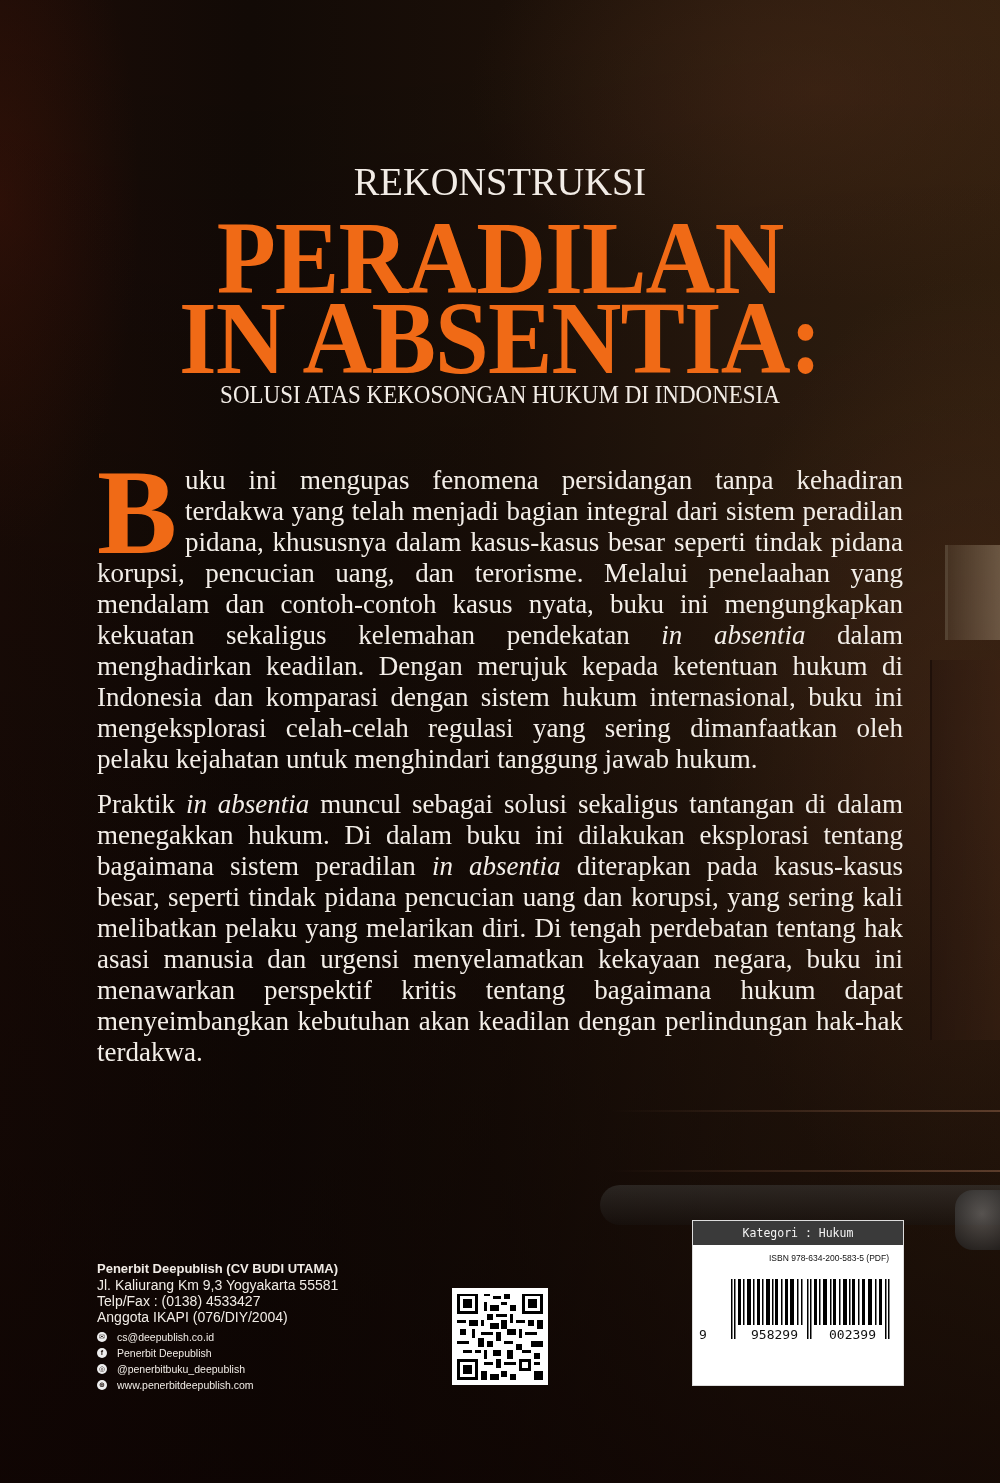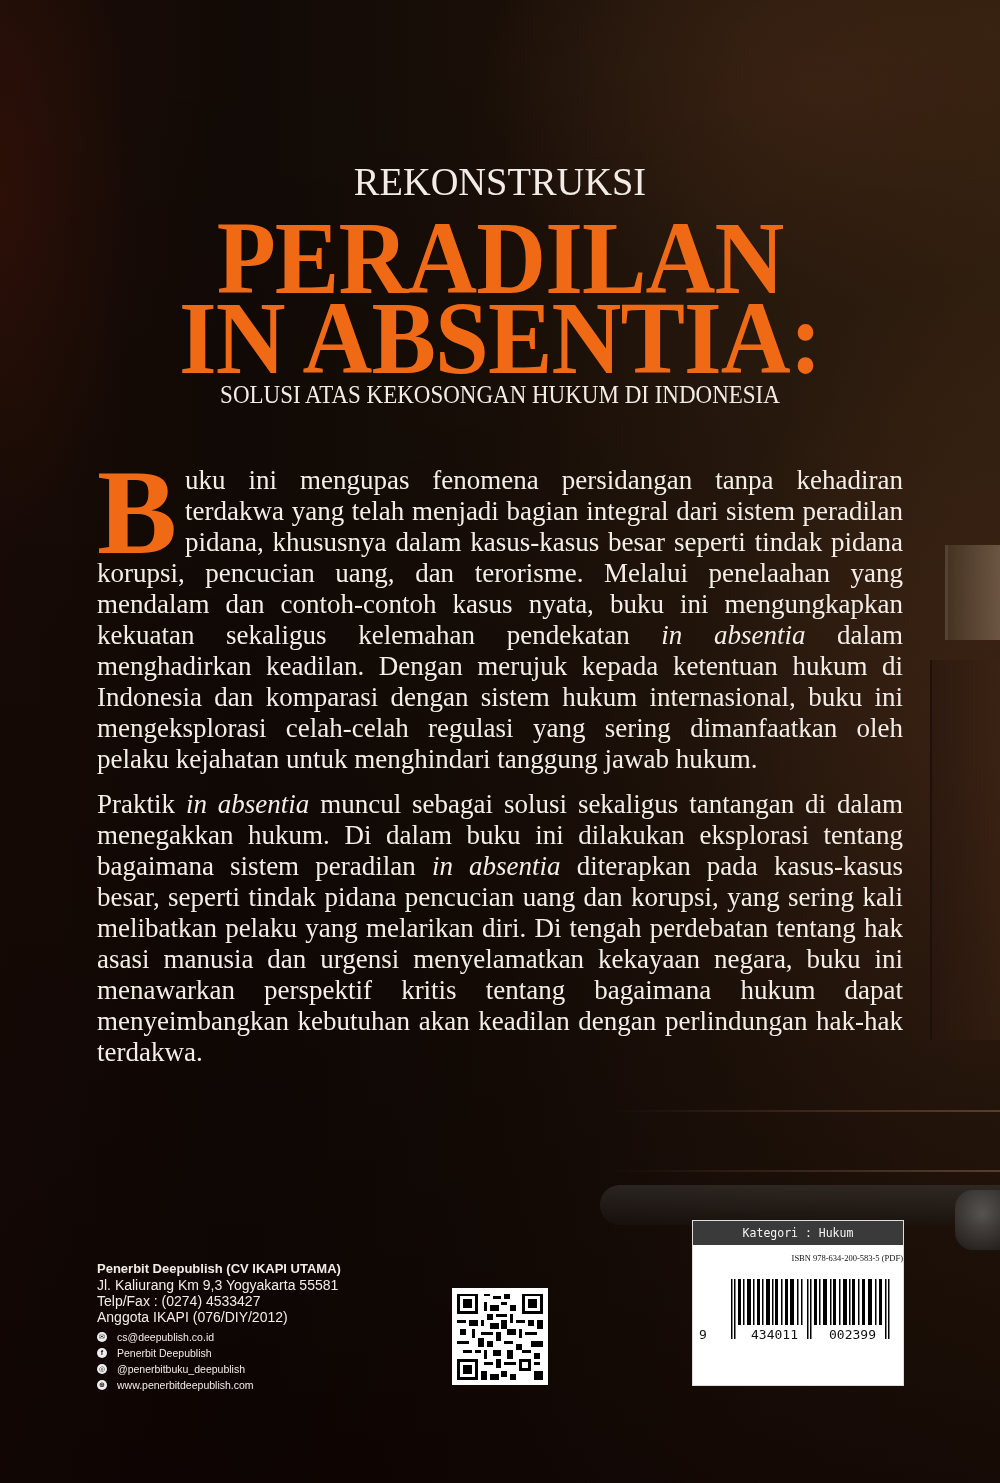--- a/index.html
+++ b/index.html
@@ -107,22 +107,22 @@
   .isbn-box {
     position: absolute; left: 692px; top: 1220px; width: 212px; height: 166px;
     background: #fff; z-index: 2; border: 1px solid #ddd;
   }
   .isbn-cat {
     height: 24px; background: #3a3a3a; color: #f3f3f3;
     font-family: "DejaVu Sans Mono", "Liberation Mono", monospace;
     font-size: 11.5px; line-height: 24px; text-align: center;
   }
   .isbn-num {
-    font-family: Liberation Serif, serif;
-    font-size: 8.5px; color: #111; text-align: right; margin-top: 8px;
+    font-family: Liberation Sans, sans-serif;
+    font-size: 8.5px; color: #111; text-align: right; padding-right: 14px; margin-top: 8px;
   }
   .barcode { position: absolute; left: 38px; top: 58px; width: 160px; height: 60px; }
   .bc-digits {
     position: absolute; top: 106px; left: 6px; width: 200px;
     font-family: "DejaVu Sans Mono", "Liberation Mono", monospace; font-size: 13px; color: #111;
   }
   .bc-digits span { position: absolute; background: #fff; }
 </style>
 </head>
 <body>
@@ -141,24 +141,24 @@
     <div class="title-main l2">IN ABSENTIA:</div>
     <div class="title-sub">SOLUSI ATAS KEKOSONGAN HUKUM DI INDONESIA</div>
   </div>
 
   <div class="body-text">
     <p><span class="dropcap">B</span><span>uku ini mengupas fenomena persidangan tanpa kehadiran terdakwa yang telah menjadi bagian integral dari sistem peradilan pidana, khususnya dalam kasus-kasus besar seperti tindak pidana korupsi, pencucian uang, dan terorisme. Melalui penelaahan yang mendalam dan contoh-contoh kasus nyata, buku ini mengungkapkan kekuatan sekaligus kelemahan pendekatan </span><em>in absentia</em><span> dalam menghadirkan keadilan. Dengan merujuk kepada ketentuan hukum di Indonesia dan komparasi dengan sistem hukum internasional, buku ini mengeksplorasi celah-celah regulasi yang sering dimanfaatkan oleh pelaku kejahatan untuk menghindari tanggung jawab hukum.</span></p>
     <p><span>Praktik </span><em>in absentia</em><span> muncul sebagai solusi sekaligus tantangan di dalam menegakkan hukum. Di dalam buku ini dilakukan eksplorasi tentang bagaimana sistem peradilan </span><em>in absentia</em><span> diterapkan pada kasus-kasus besar, seperti tindak pidana pencucian uang dan korupsi, yang sering kali melibatkan pelaku yang melarikan diri. Di tengah perdebatan tentang hak asasi manusia dan urgensi menyelamatkan kekayaan negara, buku ini menawarkan perspektif kritis tentang bagaimana hukum dapat menyeimbangkan kebutuhan akan keadilan dengan perlindungan hak-hak terdakwa.</span></p>
   </div>
 
   <div class="publisher">
-    <div class="pub-name">Penerbit Deepublish (CV IKAPI UTAMA)</div>
+    <div class="pub-name">Penerbit Deepublish (CV BUDI UTAMA)</div>
     <div class="pub-line">Jl. Kaliurang Km 9,3 Yogyakarta 55581</div>
-    <div class="pub-line">Telp/Fax : (0274) 4533427</div>
-    <div class="pub-line">Anggota IKAPI (076/DIY/2012)</div>
+    <div class="pub-line">Telp/Fax : (0138) 4533427</div>
+    <div class="pub-line">Anggota IKAPI (076/DIY/2004)</div>
     <div class="contacts">
       <div class="contact">
         <span class="ic">✉</span>
         <span>cs@deepublish.co.id</span>
       </div>
       <div class="contact">
         <span class="ic">f</span>
         <span>Penerbit Deepublish</span>
       </div>
       <div class="contact">
@@ -274,17 +274,17 @@
           <rect x="131" y="0" width="3" height="46"></rect>
           <rect x="137" y="0" width="4" height="46"></rect>
         <rect x="144" y="0" width="1.5" height="46"></rect>
           <rect x="148" y="0" width="3" height="46"></rect>
         <rect x="154" y="0" width="1.5" height="60"></rect>
           <rect x="157" y="0" width="1.5" height="60"></rect>
       </g>
     </svg>
     <div class="bc-digits">
       <span style="left:0px">9</span>
-      <span style="left:52px">434011</span>
+      <span style="left:52px">958299</span>
       <span style="left:130px">002399</span>
     </div>
   </div>
 </div>
 
 </body></html>

